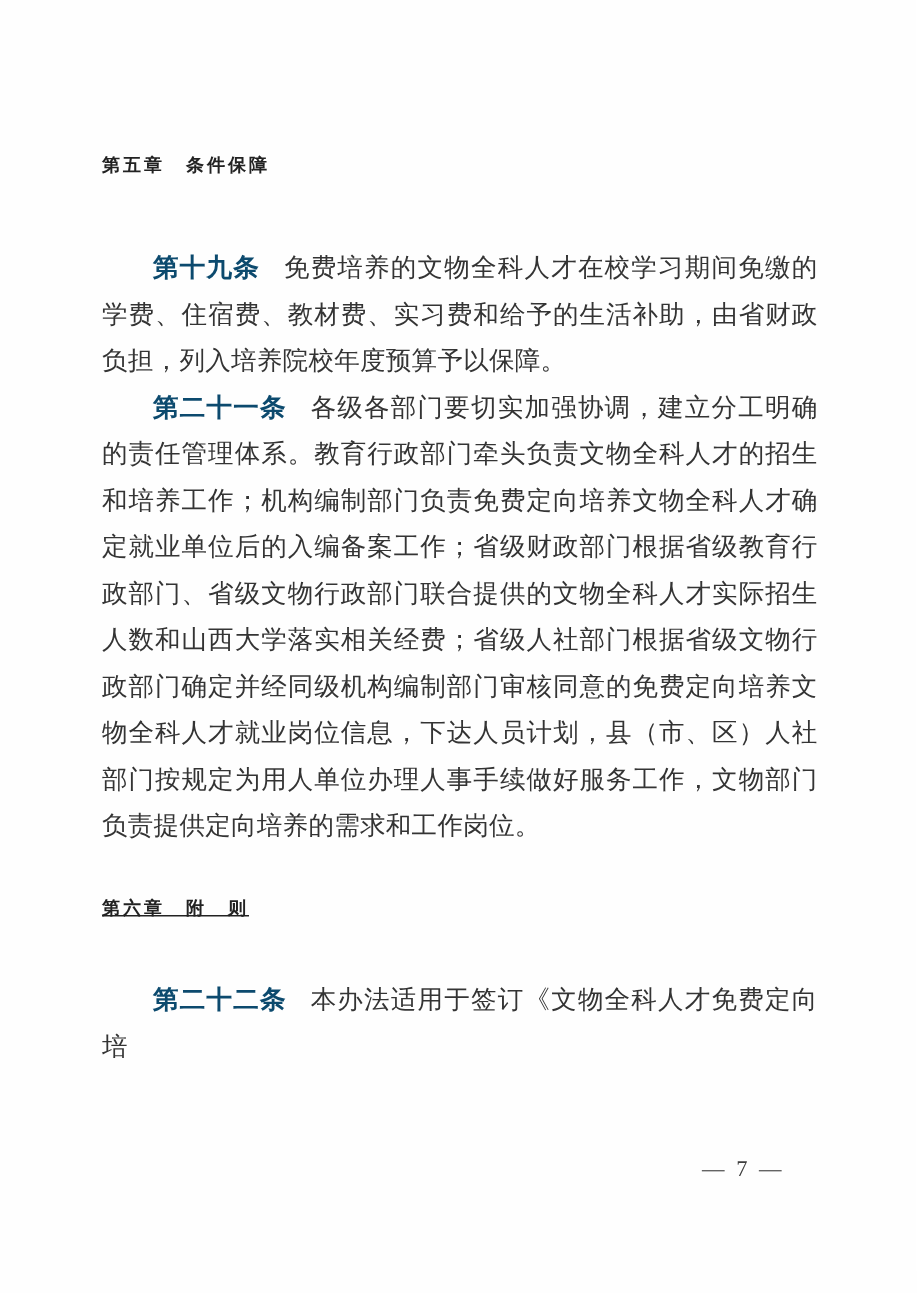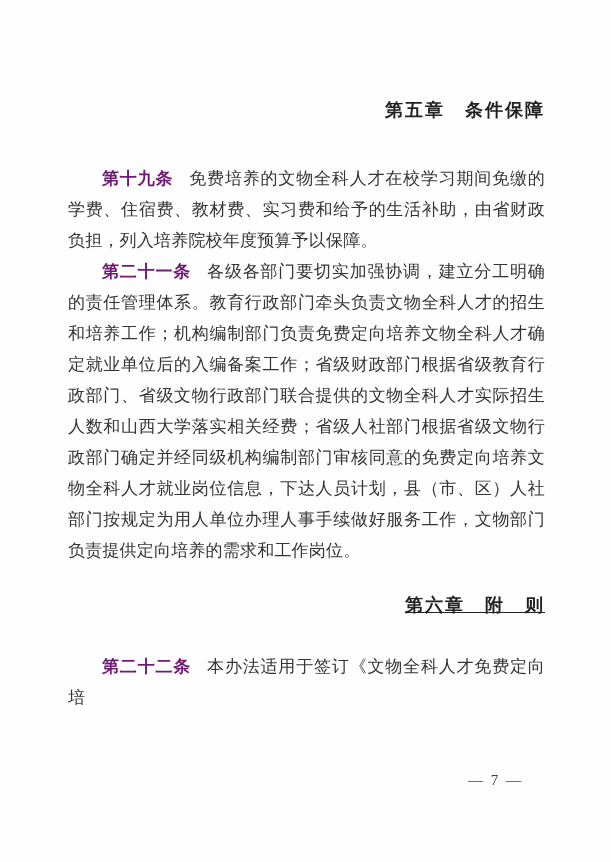--- a/index.html
+++ b/index.html
@@ -15,22 +15,22 @@
     background: #fefefe;
     overflow: hidden;
     font-family: "Liberation Serif", "DejaVu Serif", serif;
     color: #333333;
   }
   .content {
     padding: 0 66px 0 68px;
   }
   .chapter-heading {
     margin: 97px 0 40px 0;
-    text-align: right;
-    font-size: 18px;
+    text-align: left;
+    font-size: 12px;
     line-height: 26px;
     font-weight: bold;
     letter-spacing: 2px;
     color: #222222;
     font-family: "Liberation Sans", "DejaVu Sans", sans-serif;
   }
   .chapter-heading.second {
     margin: 26px 0 33px 0;
     text-decoration: underline;
   }
@@ -38,21 +38,21 @@
     margin: 0;
     font-size: 17px;
     line-height: 31px;
     text-align: justify;
     text-indent: 2em;
     letter-spacing: 0.2px;
     color: #343434;
   }
   .art-num {
     font-weight: bold;
-    color: #701a75;
+    color: #0c4a6e;
     font-family: "Liberation Sans", "DejaVu Sans", sans-serif;
     margin-right: 16px;
   }
   .page-number {
     position: absolute;
     top: 772px;
     right: 88px;
     font-size: 15px;
     letter-spacing: 2px;
     color: #3d3d3d;

